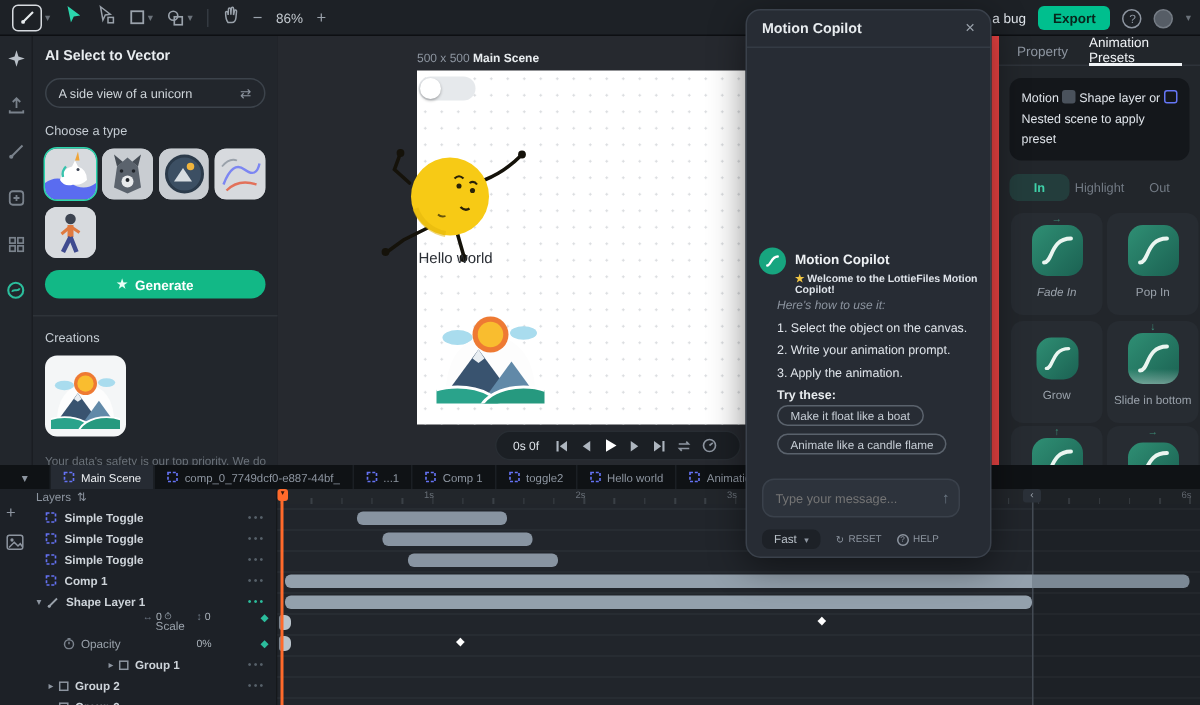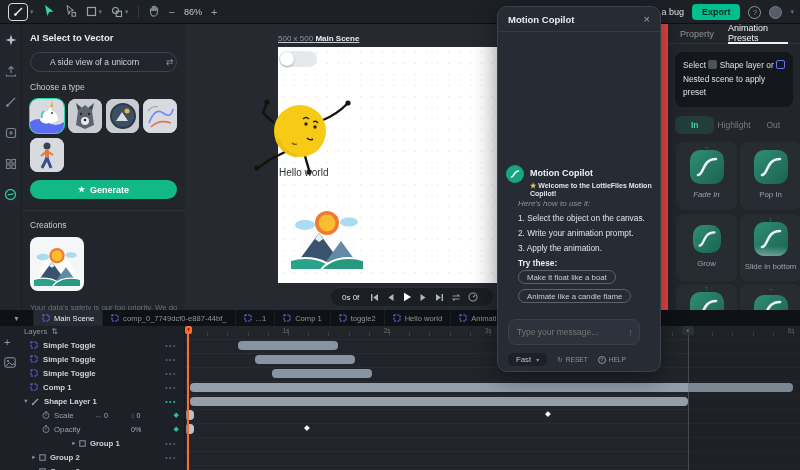--- a/index.html
+++ b/index.html
@@ -25,49 +25,49 @@
   .help-circ { width:13px; height:13px; border:1px solid #8d95a0; border-radius:50%; color:#8d95a0; font-size:8px; display:flex; align-items:center; justify-content:center; }
   .avatar { width:13px; height:13px; border-radius:50%; background:#565d66; border:1px solid #767d86; }
 
   
   .rail { position:absolute; left:0; top:24px; width:22px; height:286px; background:#22262c; border-right:1px solid #1a1d22; display:flex; flex-direction:column; align-items:center; padding-top:8px; gap:13px; z-index:5;}
 
   
   .left-panel { position:absolute; left:22px; top:24px; width:163px; height:286px; background:#22262c; padding:8px; z-index:5; }
   .lp-title { font-size:9.5px; font-weight:bold; color:#e8ecef; margin-bottom:9px; }
   .prompt-pill { height:20px; border:1px solid #3c434b; border-radius:11px; display:flex; align-items:center; padding:0 8px; gap:5px; margin-bottom:10px; }
-  .prompt-pill input { background:transparent; border:none; outline:none; color:#cfd5da; font-size:8.5px; width:116px; font-family:"Liberation Sans",sans-serif;margin-left:11px; }
+  .prompt-pill input { background:transparent; border:none; outline:none; color:#cfd5da; font-size:8.5px; width:116px; font-family:"Liberation Sans",sans-serif; }
   .shuffle { color:#8d95a0; font-size:9px; }
   .lp-label { font-size:8.5px; color:#c6cdd4; margin-bottom:7px; }
   .type-row { display:flex; gap:4px; margin-bottom:5px; }
   .type-tile { width:34px; height:34px; border-radius:8px; overflow:hidden; background:#cfd3d8; position:relative; }
   .type-tile.sel { outline:1.6px solid #2bd6ad; }
   .gen-btn { width:147px; height:19px; background:#12b886; border-radius:13px; color:#fff; font-weight:bold; font-size:9px; display:flex; align-items:center; justify-content:center; gap:5px; margin-top:8px; }
   .gen-star { font-size:8px; color:#eafff7; }
   .lp-div { height:1px; background:#2e3339; margin:11px -8px 9px -8px; }
   .creation-tile { width:54px; height:54px; background:#f4f6f7; border-radius:8px; margin-top:7px; display:flex; align-items:center; justify-content:center; }
   .privacy { margin-top:11px; font-size:7.8px; line-height:1.55; color:#6a7179; width:148px; }
 
   
   .canvas-area { position:absolute; left:185px; top:24px; width:476px; height:286px; background:#26292f; }
-  .scene-label { position:absolute; left:93px; top:10px; font-size:8px;text-decoration:underline; }
+  .scene-label { position:absolute; left:93px; top:10px; font-size:8px; }
   .scene-size { color:#8d95a0; }
   .scene-name { color:#e8ecef; font-weight:bold; }
   .canvas { position:absolute; left:93px; top:23px; width:219px; height:236px; background:#ffffff;
     background-image:radial-gradient(#d9dcdf 0.8px, transparent 0.9px); background-size:11px 11px; }
   .cv-toggle { position:absolute; left:94px; top:27px; width:38px; height:16px; background:#e6e9ec; border-radius:8px; }
   .cv-knob { position:absolute; left:1px; top:1px; width:14px; height:14px; background:#fff; border-radius:50%; box-shadow:0 1px 2px rgba(0,0,0,.3); }
   .hello { position:absolute; left:94px; top:143px; color:#2b2f35; font-size:10px; }
   .canvas-scroll { position:absolute; left:470px; top:176px; width:4px; height:45px; background:#3f464e; border-radius:2px; }
   .playbar { position:absolute; left:145px; top:263px; width:164px; height:20px; background:#1b1f24; border:1px solid #282d33; border-radius:12px; display:flex; align-items:center; padding:0 11px; gap:7px; }
   .pb-time { color:#dfe4ea; font-size:8px; margin-right:4px; }
   .pb-ic { display:flex; align-items:center; }
 
   
-  .right-panel { position:absolute; left:661px; top:24px; width:139px; height:286px; background:#22262b; border-left:7px solid #ef4444; }
+  .right-panel { position:absolute; left:661px; top:24px; width:139px; height:286px; background:#22262b; border-left:5px solid #ef4444; }
   .rp-tabs { height:20px; border-bottom:1px solid #2e333a; display:flex; align-items:center; gap:14px; padding:0 12px; }
   .rp-tab { font-size:9px; color:#8d95a0; height:20px; display:flex; align-items:center; }
   .rp-tab.active { color:#f0f3f6; font-weight:normal; border-bottom:2px solid #f0f3f6; }
   .hint-box { margin:8px 7px 0 7px; background:#14171b; border-radius:8px; padding:7px 8px; font-size:8.3px; line-height:1.65; color:#dfe4ea; }
   .mini-shape { display:inline-block; width:9px; height:9px; background:#4a525c; border-radius:2px; vertical-align:-1px; }
   .mini-nested { display:inline-block; width:9px; height:9px; border:1px solid #6576f5; border-radius:2px; vertical-align:-1px; }
   .segments { display:flex; margin:9px 7px 0 7px; align-items:center; }
   .seg { flex:1; text-align:center; font-size:8.5px; color:#737b85; padding:4px 0; }
   .seg.active { background:rgba(45,184,149,.16); color:#3fd0a8; border-radius:6px; font-weight:bold; }
   .preset-grid { position:absolute; left:0; top:110px; width:139px; height:176px; }
@@ -390,21 +390,21 @@
         </span>
     </div>
   </div>
 
   <div class="right-panel">
     <div class="rp-tabs">
       <span class="rp-tab">Property</span>
       <span class="rp-tab active">Animation Presets</span>
     </div>
     <div class="hint-box">
-      <span>Select</span>
+      <span>Motion</span>
       <span class="mini-shape"></span>
       <span>Shape layer or</span>
       <span class="mini-nested"></span>
       <span>Nested scene to apply preset</span>
     </div>
     <div class="segments">
       <span class="seg active">In</span>
       <span class="seg">Highlight</span>
       <span class="seg">Out</span>
     </div>
@@ -556,21 +556,21 @@
           </div>
           <div class="lrow" style="padding-left:22px;">
             <span class="chev">▾</span>
             <svg width="9" height="9" viewBox="0 0 9 9" style="margin:0 4px 0 1px;">
                 <path d="M1.5 7.5 L7 2" stroke="#9aa2ab" stroke-width="1.2"></path>
                 <circle cx="1.8" cy="7.2" r="1" fill="#9aa2ab"></circle>
               </svg>
             <span class="nm">Shape Layer 1</span>
             <span class="r-dots teal">•••</span>
           </div>
-          <div class="lrow" style="padding-left:42px;">
+          <div class="lrow" style="padding-left:42px;flex-direction:column;">
             <svg width="8" height="8" viewBox="0 0 8 8" style="margin-right:4px;">
                 <circle cx="4" cy="4.5" r="3" fill="none" stroke="#7a828c" stroke-width="1"></circle>
                 <path d="M4 4.5 L4 2.8 M3 0.8 H5" stroke="#7a828c" stroke-width="1"></path>
               </svg>
             <span class="nm dim">Scale</span>
             <span class="pv" style="position:absolute; left:95px;"><b>↔</b><span>0</span></span>
             <span class="pv" style="position:absolute; left:131px;"><b>↕</b><span>0</span></span>
             <span class="r-dia">◆</span>
           </div>
           <div class="lrow" style="padding-left:42px;">

